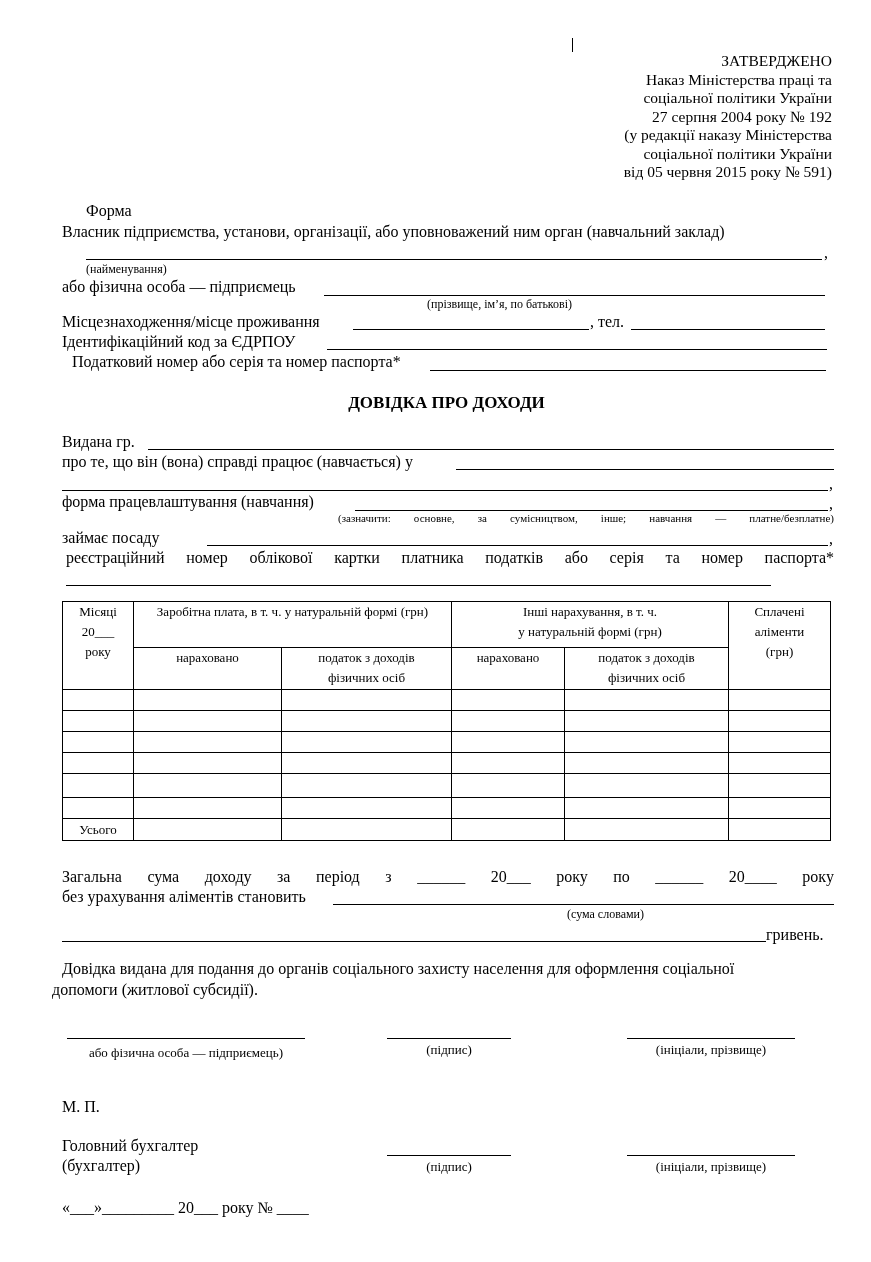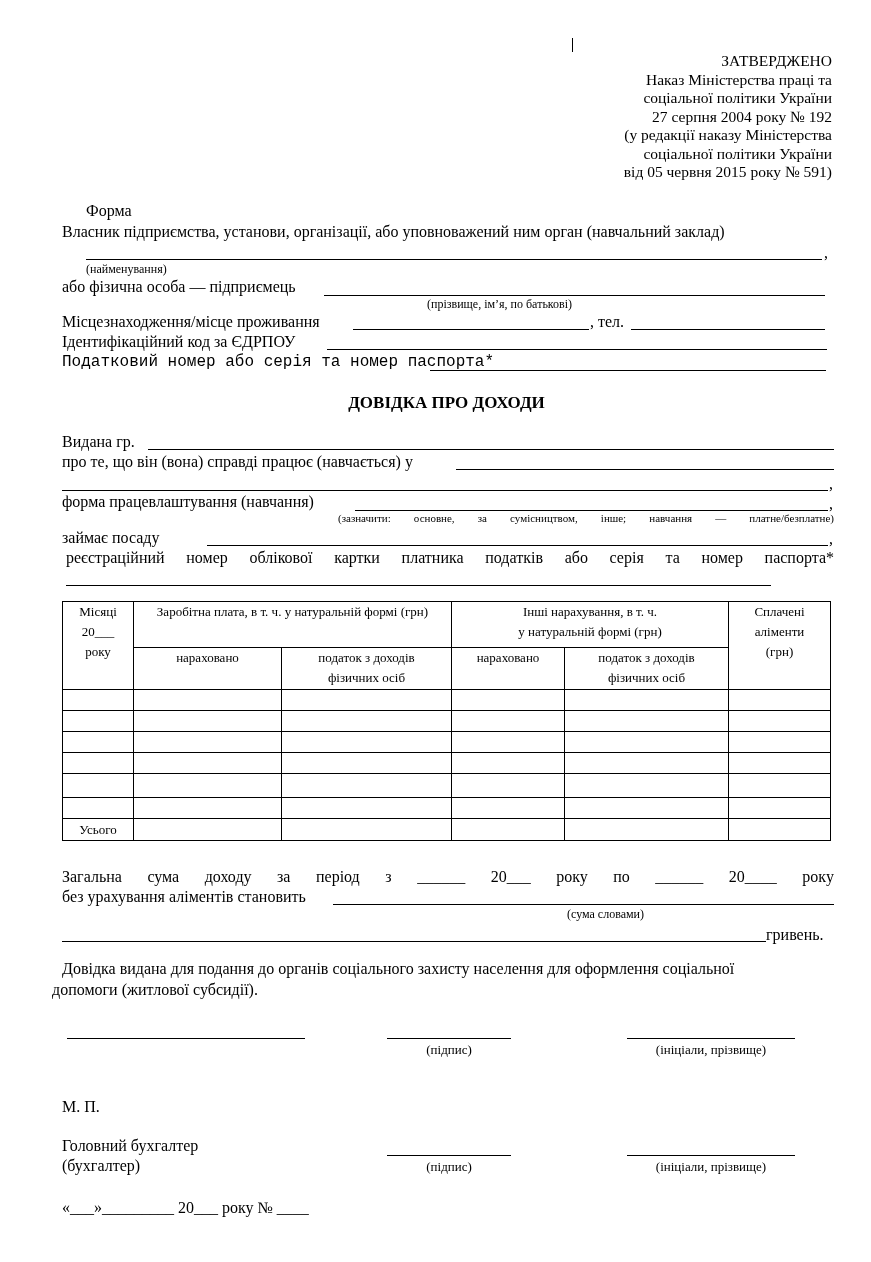--- a/index.html
+++ b/index.html
@@ -42,21 +42,21 @@
 <div class="abs small" style="left:427px;top:297px;">(прізвище, ім’я, по батькові)</div>
 
 <div class="abs" style="left:62px;top:313px;">Місцезнаходження/місце проживання</div>
 <div class="line" style="left:353px;top:329px;width:236px;"></div>
 <div class="abs" style="left:590px;top:313px;">, тел.</div>
 <div class="line" style="left:631px;top:329px;width:194px;"></div>
 
 <div class="abs" style="left:62px;top:333px;">Ідентифікаційний код за ЄДРПОУ</div>
 <div class="line" style="left:327px;top:349px;width:500px;"></div>
 
-<div class="abs" style="left:62px;top:353px;font-family:Liberation Mono, monospace;">Податковий номер або серія та номер паспорта*</div>
+<div class="abs" style="left:72px;top:353px;">Податковий номер або серія та номер паспорта*</div>
 <div class="line" style="left:430px;top:370px;width:396px;"></div>
 
 <div class="title">ДОВІДКА ПРО ДОХОДИ</div>
 
 <div class="abs" style="left:62px;top:433px;">Видана  гр.</div>
 <div class="line" style="left:148px;top:449px;width:686px;"></div>
 
 <div class="abs" style="left:62px;top:453px;">про те, що він (вона) справді працює (навчається) у</div>
 <div class="line" style="left:456px;top:469px;width:378px;"></div>
 
@@ -196,20 +196,21 @@
 <div class="line" style="left:333px;top:904px;width:501px;"></div>
 <div class="abs small" style="left:567px;top:907px;">(сума словами)</div>
 <div class="line" style="left:62px;top:941px;width:704px;"></div>
 <div class="abs" style="left:766px;top:926px;">гривень.</div>
 
 <div class="abs" style="left:62px;top:960px;">Довідка видана для подання до органів соціального захисту населення для оформлення соціальної</div>
 <div class="abs" style="left:52px;top:981px;">допомоги (житлової субсидії).</div>
 
 <div class="line" style="left:67px;top:1038px;width:238px;"></div>
 <div class="abs small" style="left:67px;top:1043px;width:238px;text-align:center;font-size:13px;line-height:19px;">
+  <div>або фізична особа — підприємець)</div>
 </div>
 <div class="line" style="left:387px;top:1038px;width:124px;"></div>
 <div class="abs small" style="left:387px;top:1042px;width:124px;text-align:center;font-size:13px;">(підпис)</div>
 <div class="line" style="left:627px;top:1038px;width:168px;"></div>
 <div class="abs small" style="left:627px;top:1042px;width:168px;text-align:center;font-size:13px;">(ініціали, прізвище)</div>
 
 <div class="abs" style="left:62px;top:1098px;">М. П.</div>
 
 <div class="abs" style="left:62px;top:1137px;">Головний бухгалтер</div>
 <div class="abs" style="left:62px;top:1157px;">(бухгалтер)</div>

